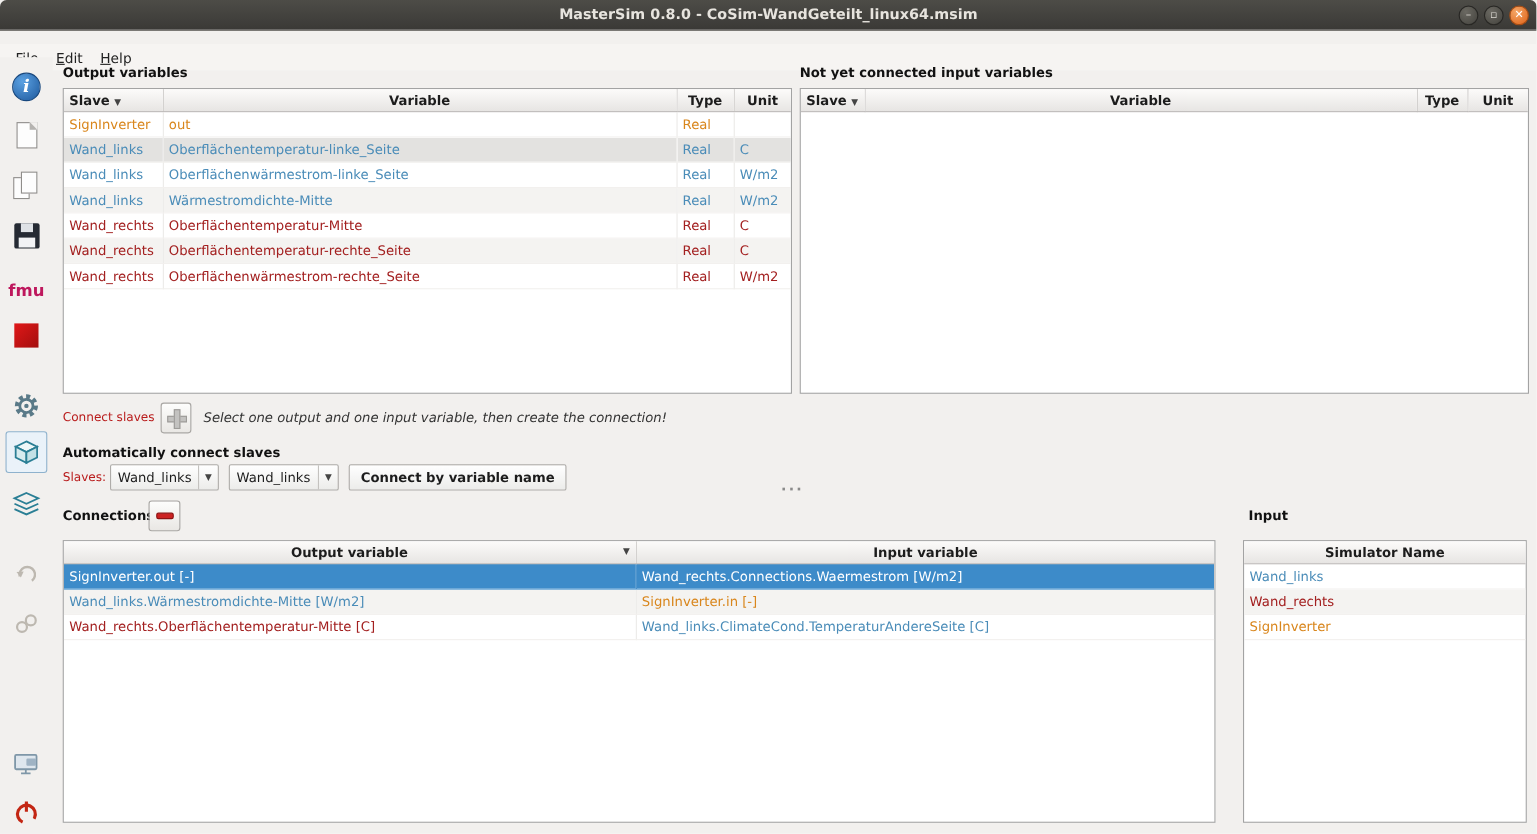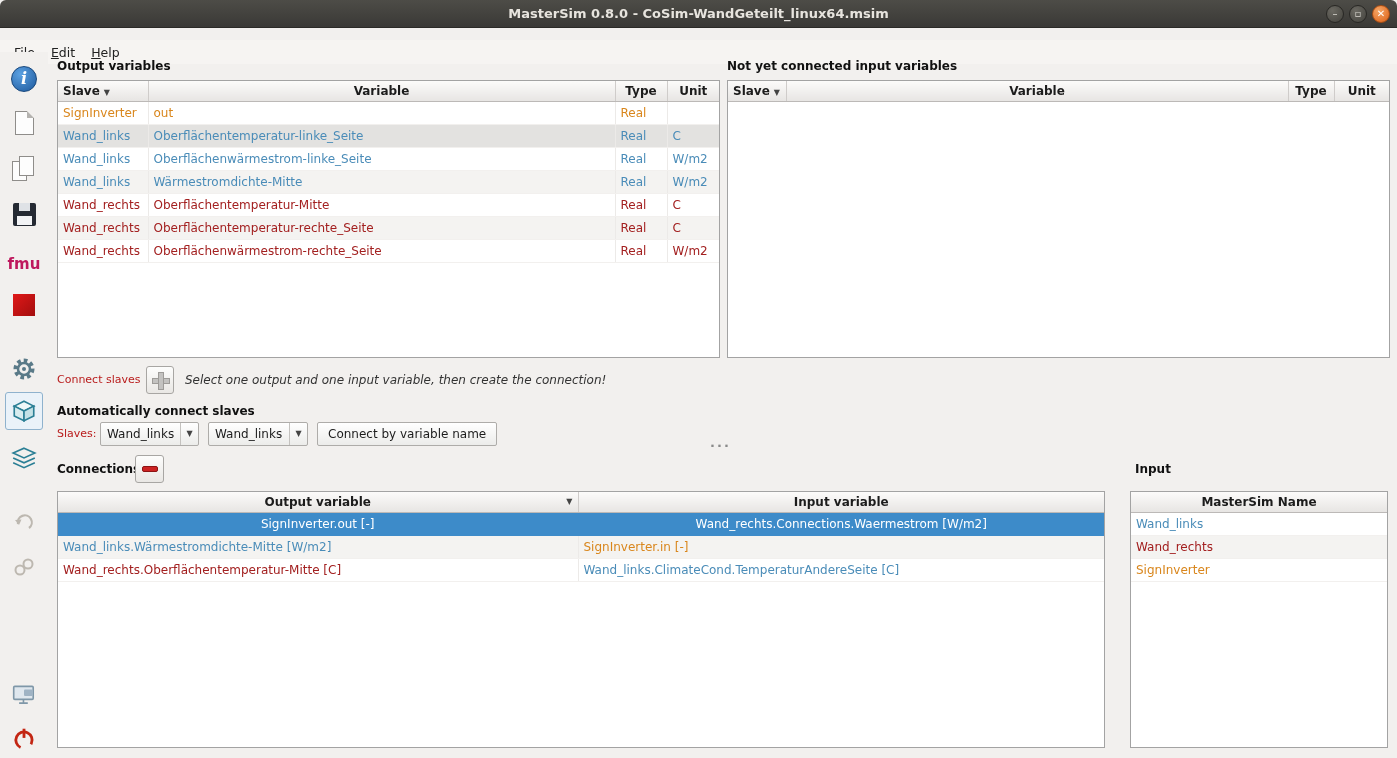--- a/index.html
+++ b/index.html
@@ -57,40 +57,40 @@
   table.grid th { height:20px; font-size:12px; font-weight:bold; color:#1c1c1c;
     background:linear-gradient(#fcfbfa,#e7e5e3); border-right:1px solid #cfccca;
     border-bottom:1px solid #bcb9b7; text-align:center; overflow:hidden; white-space:nowrap; position:relative; }
   table.grid th:last-child { border-right:none; }
   table.grid th.th-left { text-align:left; padding-left:5px; }
   table.grid td { height:23px; padding:0 5px; font-size:12px; white-space:nowrap; overflow:hidden;
     border-right:1px solid #eceae8; border-bottom:1px solid #f2f0ee; }
   table.grid td:last-child { border-right:none; }
   table.grid tbody tr:nth-child(even) { background:#f4f3f1; }
   tr.sel-inactive { background:#e3e2e0 !important; }
-  tr.sel-active { background:#3d8bc9 !important;text-align:center; }
+  tr.sel-active { background:#3d8bc9 !important; }
   tr.sel-active td { border-right:1px solid #3d8bc9; border-bottom:1px solid #3d8bc9; }
   .hdr-arrow { font-size:8px; color:#444; margin-left:4px; }
   .sort-arrow { position:absolute; right:5px; top:5px; font-size:8px; color:#444; }
   .c-orange { color:#d9861c; } .c-blue { color:#4a8cb8; } .c-red { color:#a32020; } .c-white { color:#ffffff; }
 
   
   .tool-btn { position:absolute; width:28px; height:28px; border:1px solid #a8a6a3; border-radius:3px;
     background:linear-gradient(#fdfdfc,#e9e7e4); display:flex; align-items:center; justify-content:center; }
   .plus-glyph { position:relative; width:16px; height:16px; }
   .plus-glyph::before { content:""; position:absolute; left:0; top:6px; width:16px; height:4px; background:#c3c2c0; border:1px solid #9d9b98; }
   .plus-glyph::after { content:""; position:absolute; left:6px; top:0; width:4px; height:16px; background:#c3c2c0; border:1px solid #9d9b98; }
   .minus-glyph { width:16px; height:6px; background:#cc2222; border:1px solid #8c1414; border-radius:2px; }
   .hint { position:absolute; font-style:italic; font-size:12px; color:#333; }
   .combo { position:absolute; height:24px; border:1px solid #aeaca9; border-radius:2px;
     background:linear-gradient(#ffffff,#ececea); display:flex; align-items:center; }
   .combo-text { flex:1; padding:0 6px; font-size:12px; overflow:hidden; white-space:nowrap; }
   .combo-arrow { width:18px; text-align:center; font-size:8px; color:#444; border-left:1px solid #c4c2bf; line-height:22px; }
   .push-btn { position:absolute; height:24px; border:1px solid #aeaca9; border-radius:2px;
-    background:linear-gradient(#ffffff,#ececea); font-size:12px; text-align:center; line-height:22px; padding:0 10px; }
+    background:linear-gradient(#ffffff,#ececea); font-size:12px; text-align:center; line-height:22px; padding:0 10px;font-weight:bold; }
 </style>
 </head>
 <body>
 
 <div class="app">
 
   <div class="titlebar">
     <div class="title">MasterSim 0.8.0 - CoSim-WandGeteilt_linux64.msim</div>
     <div class="win-btns">
       <div class="win-btn">–</div>
@@ -316,21 +316,21 @@
           </tr>
         </tbody>
       </table>
     </div>
 
     <div class="section-title" style="left:1087px; top:410px">Input</div>
     <div class="panel" style="left:1082px; top:439px; width:258px; height:257px">
       <table class="grid">
         <thead>
           <tr>
-            <th>MasterSim Name</th>
+            <th>Simulator Name</th>
           </tr>
         </thead>
         <tbody>
           <tr class="c-blue">
             <td>Wand_links</td>
           </tr>
           <tr class="c-red">
             <td>Wand_rechts</td>
           </tr>
           <tr class="c-orange">

